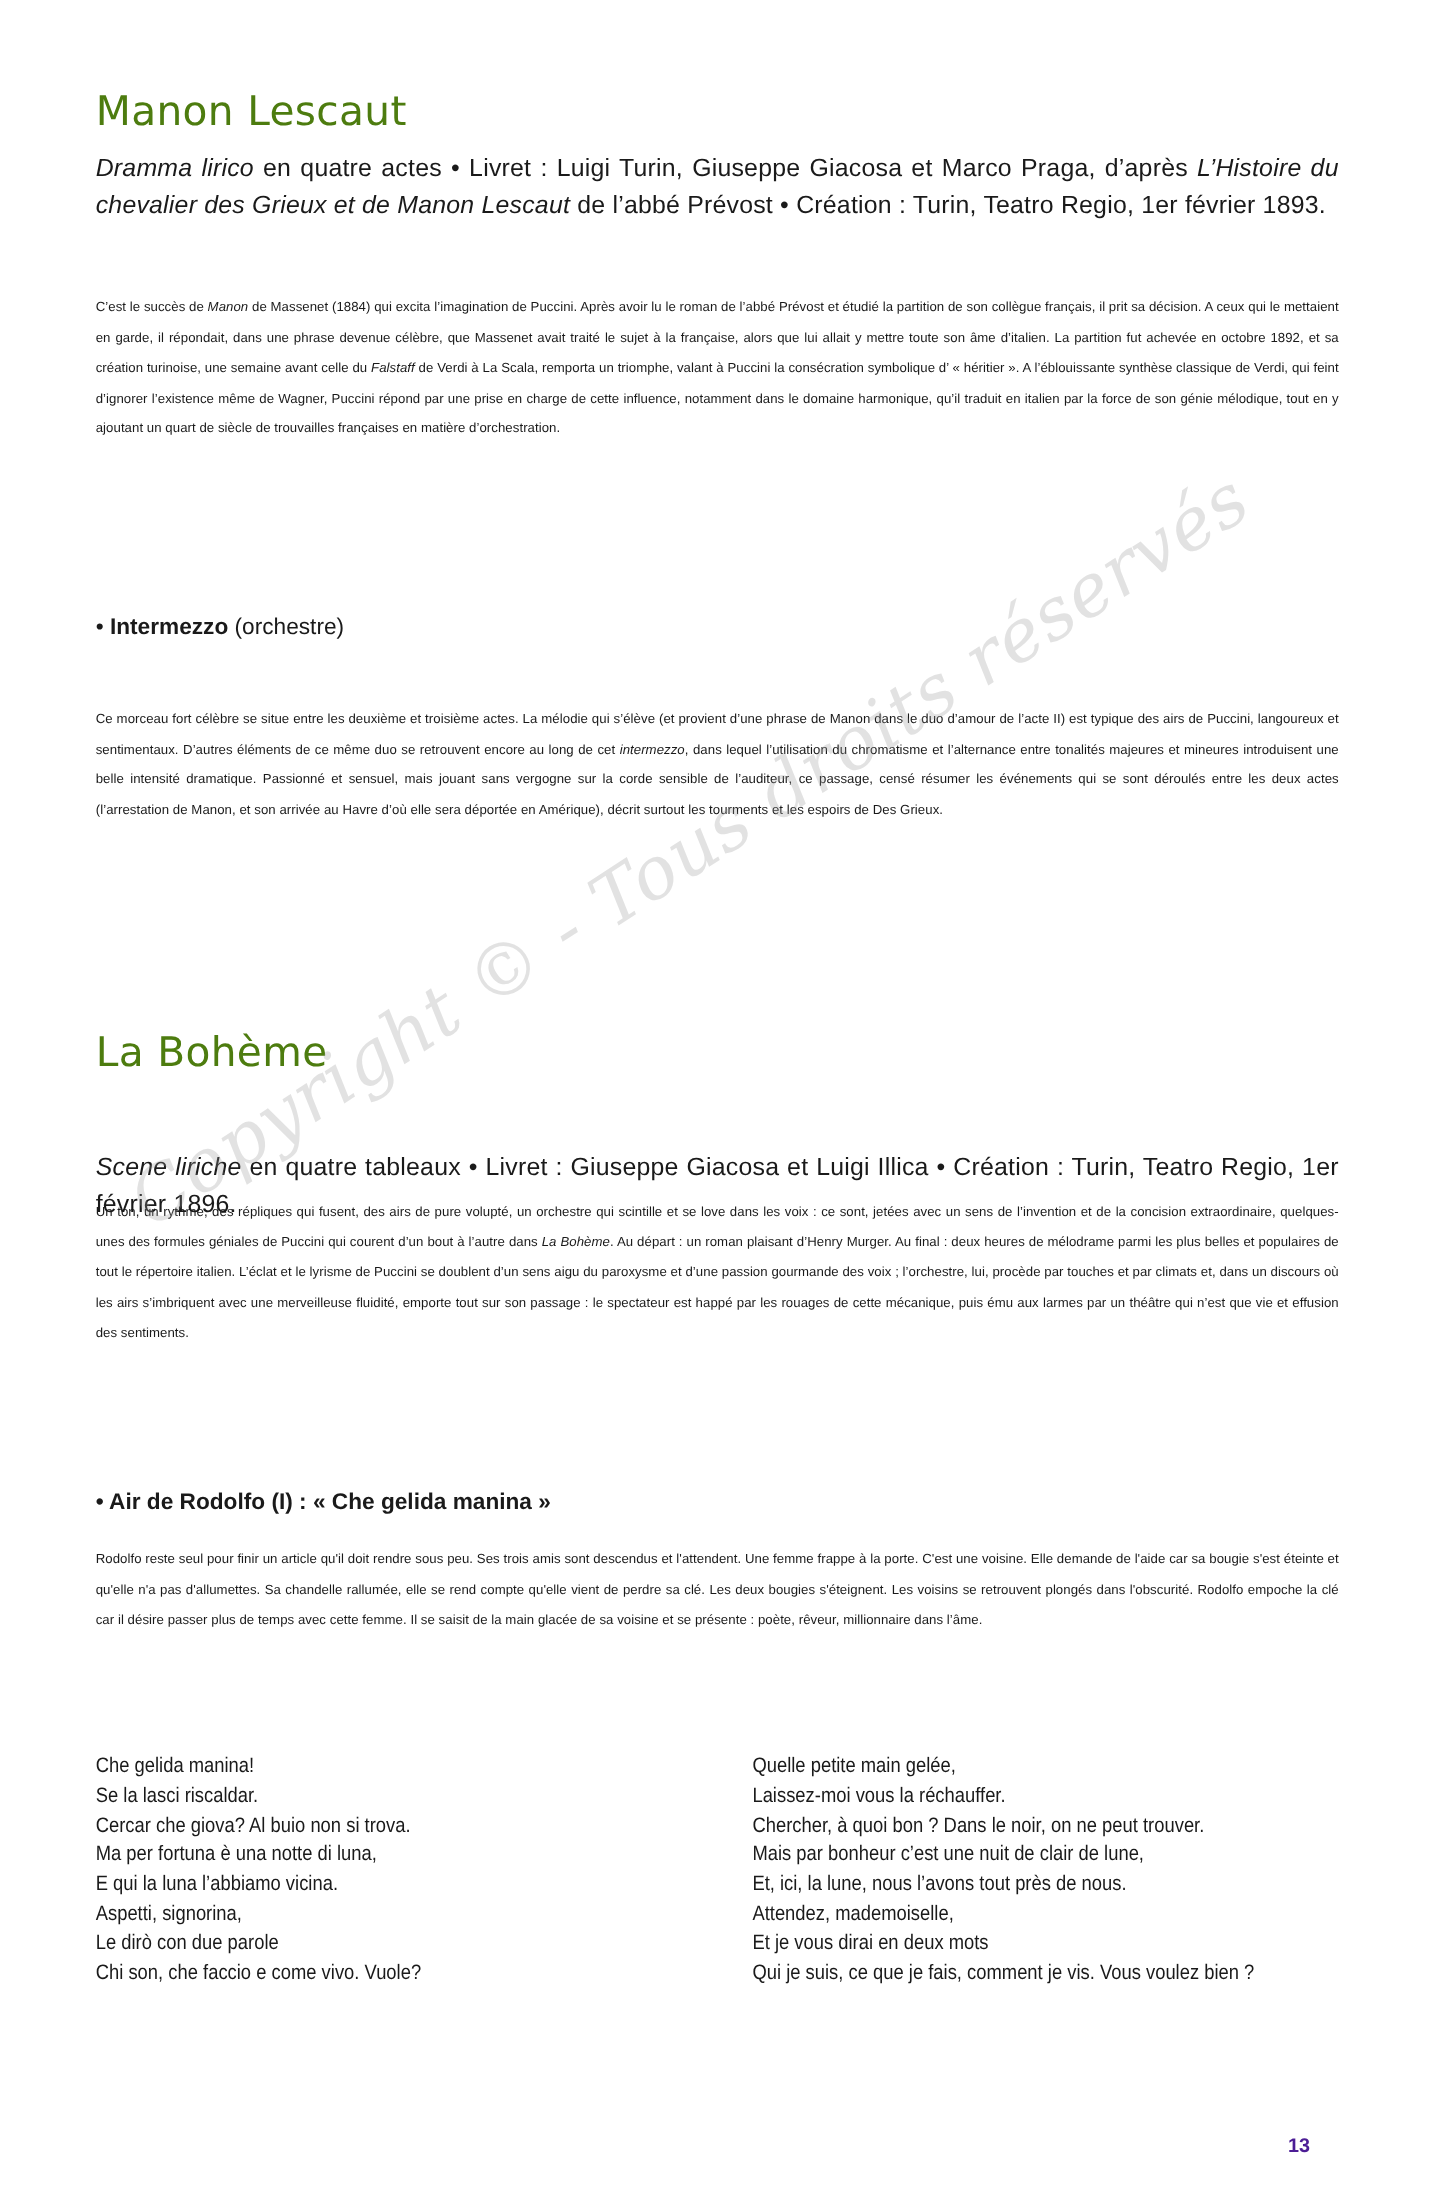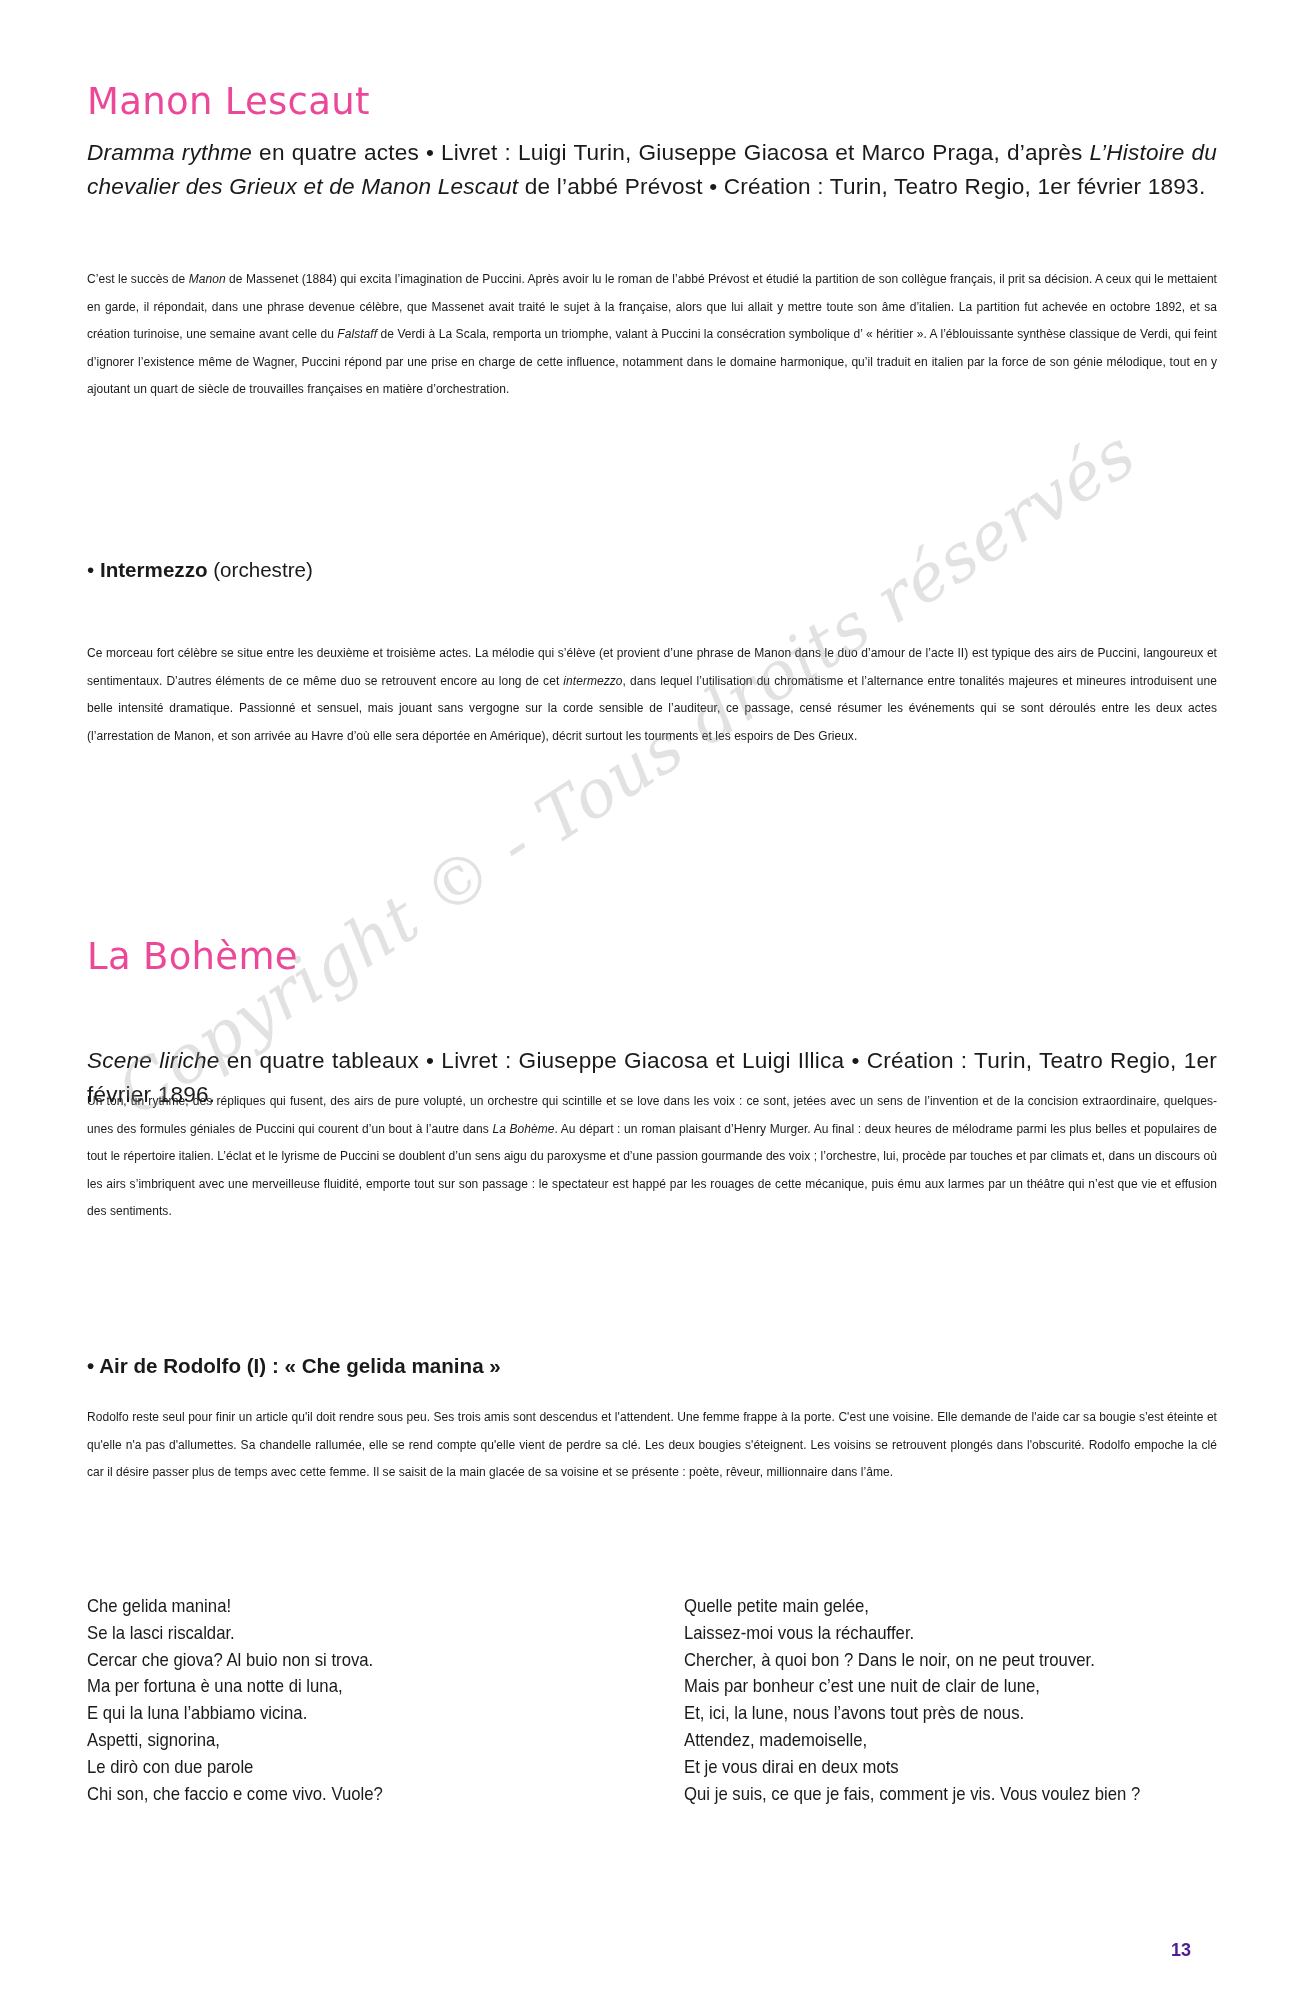--- a/index.html
+++ b/index.html
@@ -1,18 +1,18 @@
 <!DOCTYPE html>
 <html><head>
 <meta charset="utf-8">
 <style>
   html, body { margin: 0; padding: 0; background: #ffffff; }
   body { width: 1304px; height: 2000px; position: relative; overflow: hidden; color: #1a1a1a; font-family: "Liberation Sans", sans-serif; }
   .page { position: absolute; left: 87px; top: 0; width: 1130px; }
-  .opera-title { font-family: "DejaVu Sans", sans-serif; font-size: 37px; font-weight: 500; color: #ec4899; margin: 0; letter-spacing: 0.3px; }
+  .opera-title { font-family: "DejaVu Sans", sans-serif; font-size: 37px; font-weight: 500; color: #4d7c0f; margin: 0; letter-spacing: 0.3px; }
   .opera-subtitle { font-size: 22.6px; line-height: 34px; margin: 8px 0 0 0; text-align: justify; letter-spacing: 0.2px; }
   .body-text { font-size: 12px; line-height: 27.6px; margin: 0; text-align: justify; letter-spacing: 0.05px; }
   .piece-heading { font-size: 20.6px; margin: 0; text-align: right; }
   .piece-heading b { font-weight: bold; }
   em, i { font-style: italic; }
   #title-manon { position: absolute; top: 80px; }
   #subtitle-manon { position: absolute; top: 128px; width: 1130px; }
   #para-manon { position: absolute; top: 266px; width: 1130px; }
   #heading-intermezzo { position: absolute; top: 558px; }
   #para-intermezzo { position: absolute; top: 640px; width: 1130px; }
@@ -28,21 +28,21 @@
   #page-number { position: absolute; left: 1171px; top: 1940px; font-size: 18px; font-weight: bold; color: #4c1d95; }
   #watermark { position: absolute; left: 125px; top: 1060px; font-family: "DejaVu Serif", serif; font-style: italic; font-size: 66px; color: rgba(150,150,150,0.28); transform: rotate(-33deg); transform-origin: left center; white-space: nowrap; pointer-events: none; letter-spacing: 1px; }
 </style>
 </head>
 <body>
 
 <div class="page">
 
   <h1 id="title-manon" class="opera-title">Manon Lescaut</h1>
 
-  <p id="subtitle-manon" class="opera-subtitle"><em>Dramma rythme</em><span> en quatre actes • Livret : Luigi Turin, Giuseppe Giacosa et Marco Praga, d’après </span><em>L’Histoire du chevalier des Grieux et de Manon Lescaut</em><span> de l’abbé Prévost • Création : Turin, Teatro Regio, 1er février 1893.</span></p>
+  <p id="subtitle-manon" class="opera-subtitle"><em>Dramma lirico</em><span> en quatre actes • Livret : Luigi Turin, Giuseppe Giacosa et Marco Praga, d’après </span><em>L’Histoire du chevalier des Grieux et de Manon Lescaut</em><span> de l’abbé Prévost • Création : Turin, Teatro Regio, 1er février 1893.</span></p>
 
   <p id="para-manon" class="body-text"><span>C’est le succès de </span><em>Manon</em><span> de Massenet (1884) qui excita l’imagination de Puccini. Après avoir lu le roman de l’abbé Prévost et étudié la partition de son collègue français, il prit sa décision. A ceux qui le mettaient en garde, il répondait, dans une phrase devenue célèbre, que Massenet avait traité le sujet à la française, alors que lui allait y mettre toute son âme d’italien. La partition fut achevée en octobre 1892, et sa création turinoise, une semaine avant celle du </span><em>Falstaff</em><span> de Verdi à La Scala, remporta un triomphe, valant à Puccini la consécration symbolique d’ « héritier ». A l’éblouissante synthèse classique de Verdi, qui feint d’ignorer l’existence même de Wagner, Puccini répond par une prise en charge de cette influence, notamment dans le domaine harmonique, qu’il traduit en italien par la force de son génie mélodique, tout en y ajoutant un quart de siècle de trouvailles françaises en matière d’orchestration.</span></p>
 
   <p id="heading-intermezzo" class="piece-heading"><span>• </span><b>Intermezzo</b><span> (orchestre)</span></p>
 
   <p id="para-intermezzo" class="body-text"><span>Ce morceau fort célèbre se situe entre les deuxième et troisième actes. La mélodie qui s’élève (et provient d’une phrase de Manon dans le duo d’amour de l’acte II) est typique des airs de Puccini, langoureux et sentimentaux. D’autres éléments de ce même duo se retrouvent encore au long de cet </span><em>intermezzo</em><span>, dans lequel l’utilisation du chromatisme et l’alternance entre tonalités majeures et mineures introduisent une belle intensité dramatique. Passionné et sensuel, mais jouant sans vergogne sur la corde sensible de l’auditeur, ce passage, censé résumer les événements qui se sont déroulés entre les deux actes (l’arrestation de Manon, et son arrivée au Havre d’où elle sera déportée en Amérique), décrit surtout les tourments et les espoirs de Des Grieux.</span></p>
 
   <h1 id="title-boheme" class="opera-title">La Bohème</h1>
 
   <p id="subtitle-boheme" class="opera-subtitle"><em>Scene liriche</em><span> en quatre tableaux • Livret : Giuseppe Giacosa et Luigi Illica • Création : Turin, Teatro Regio, 1er février 1896.</span></p>

